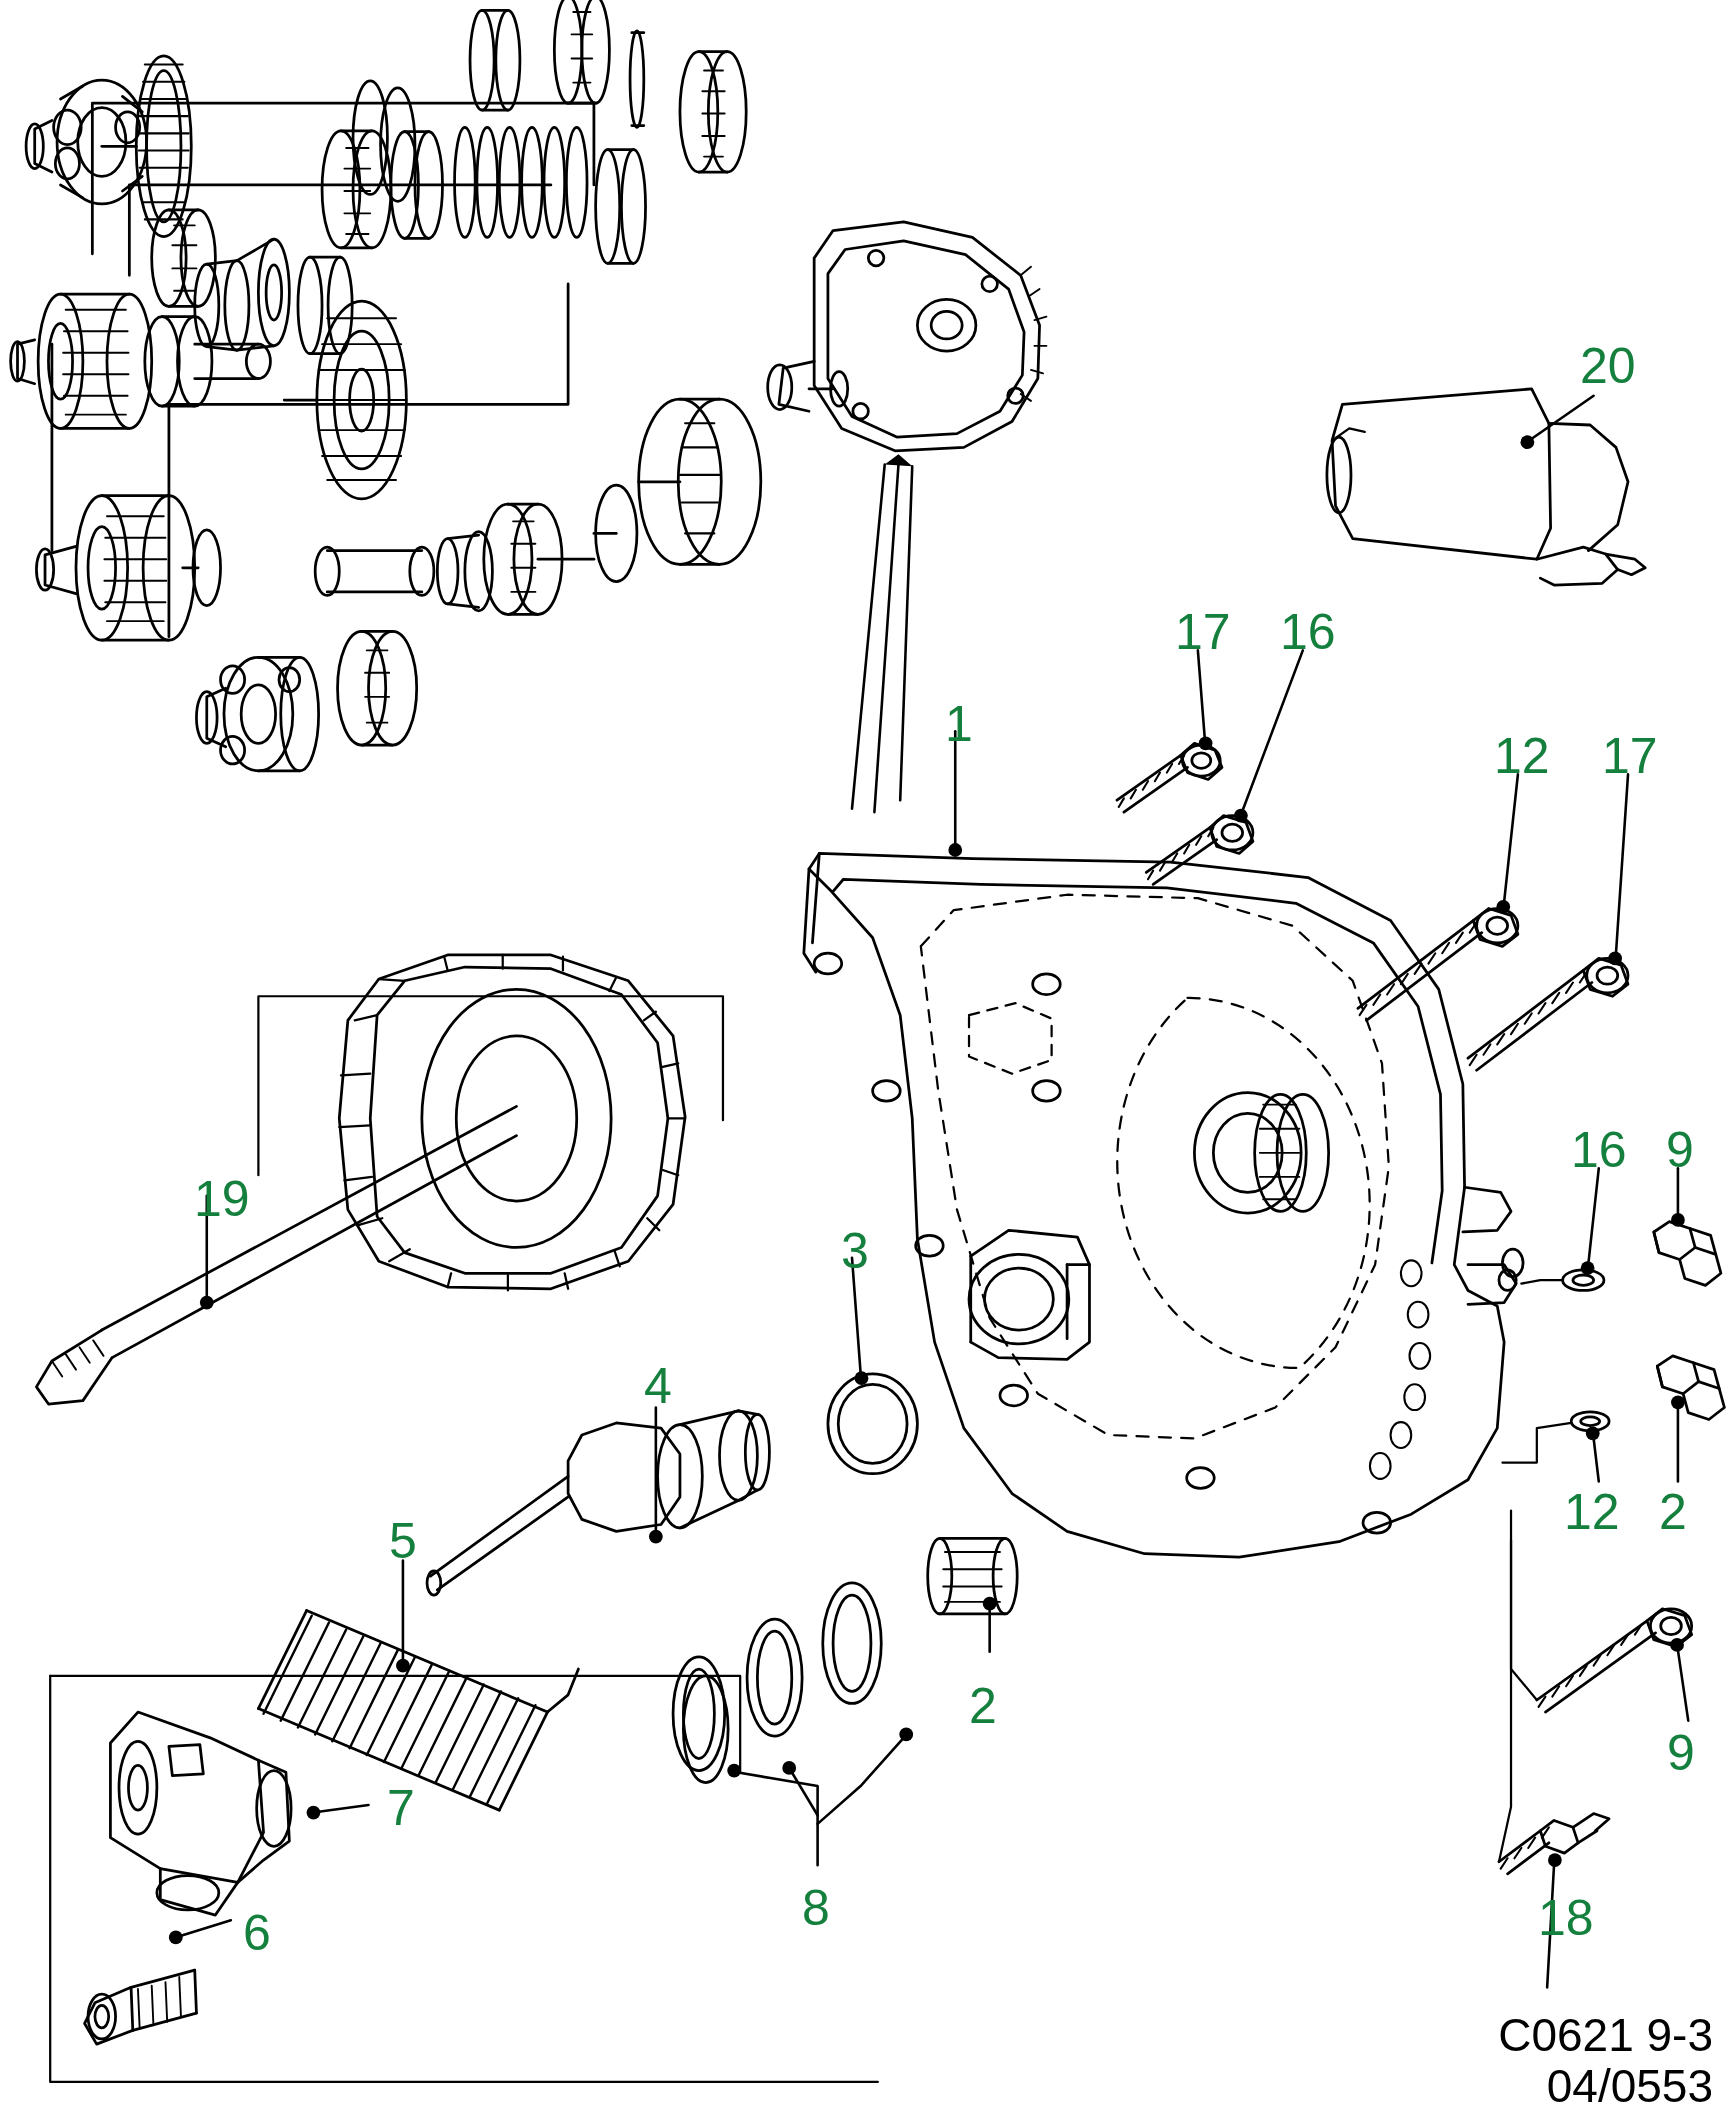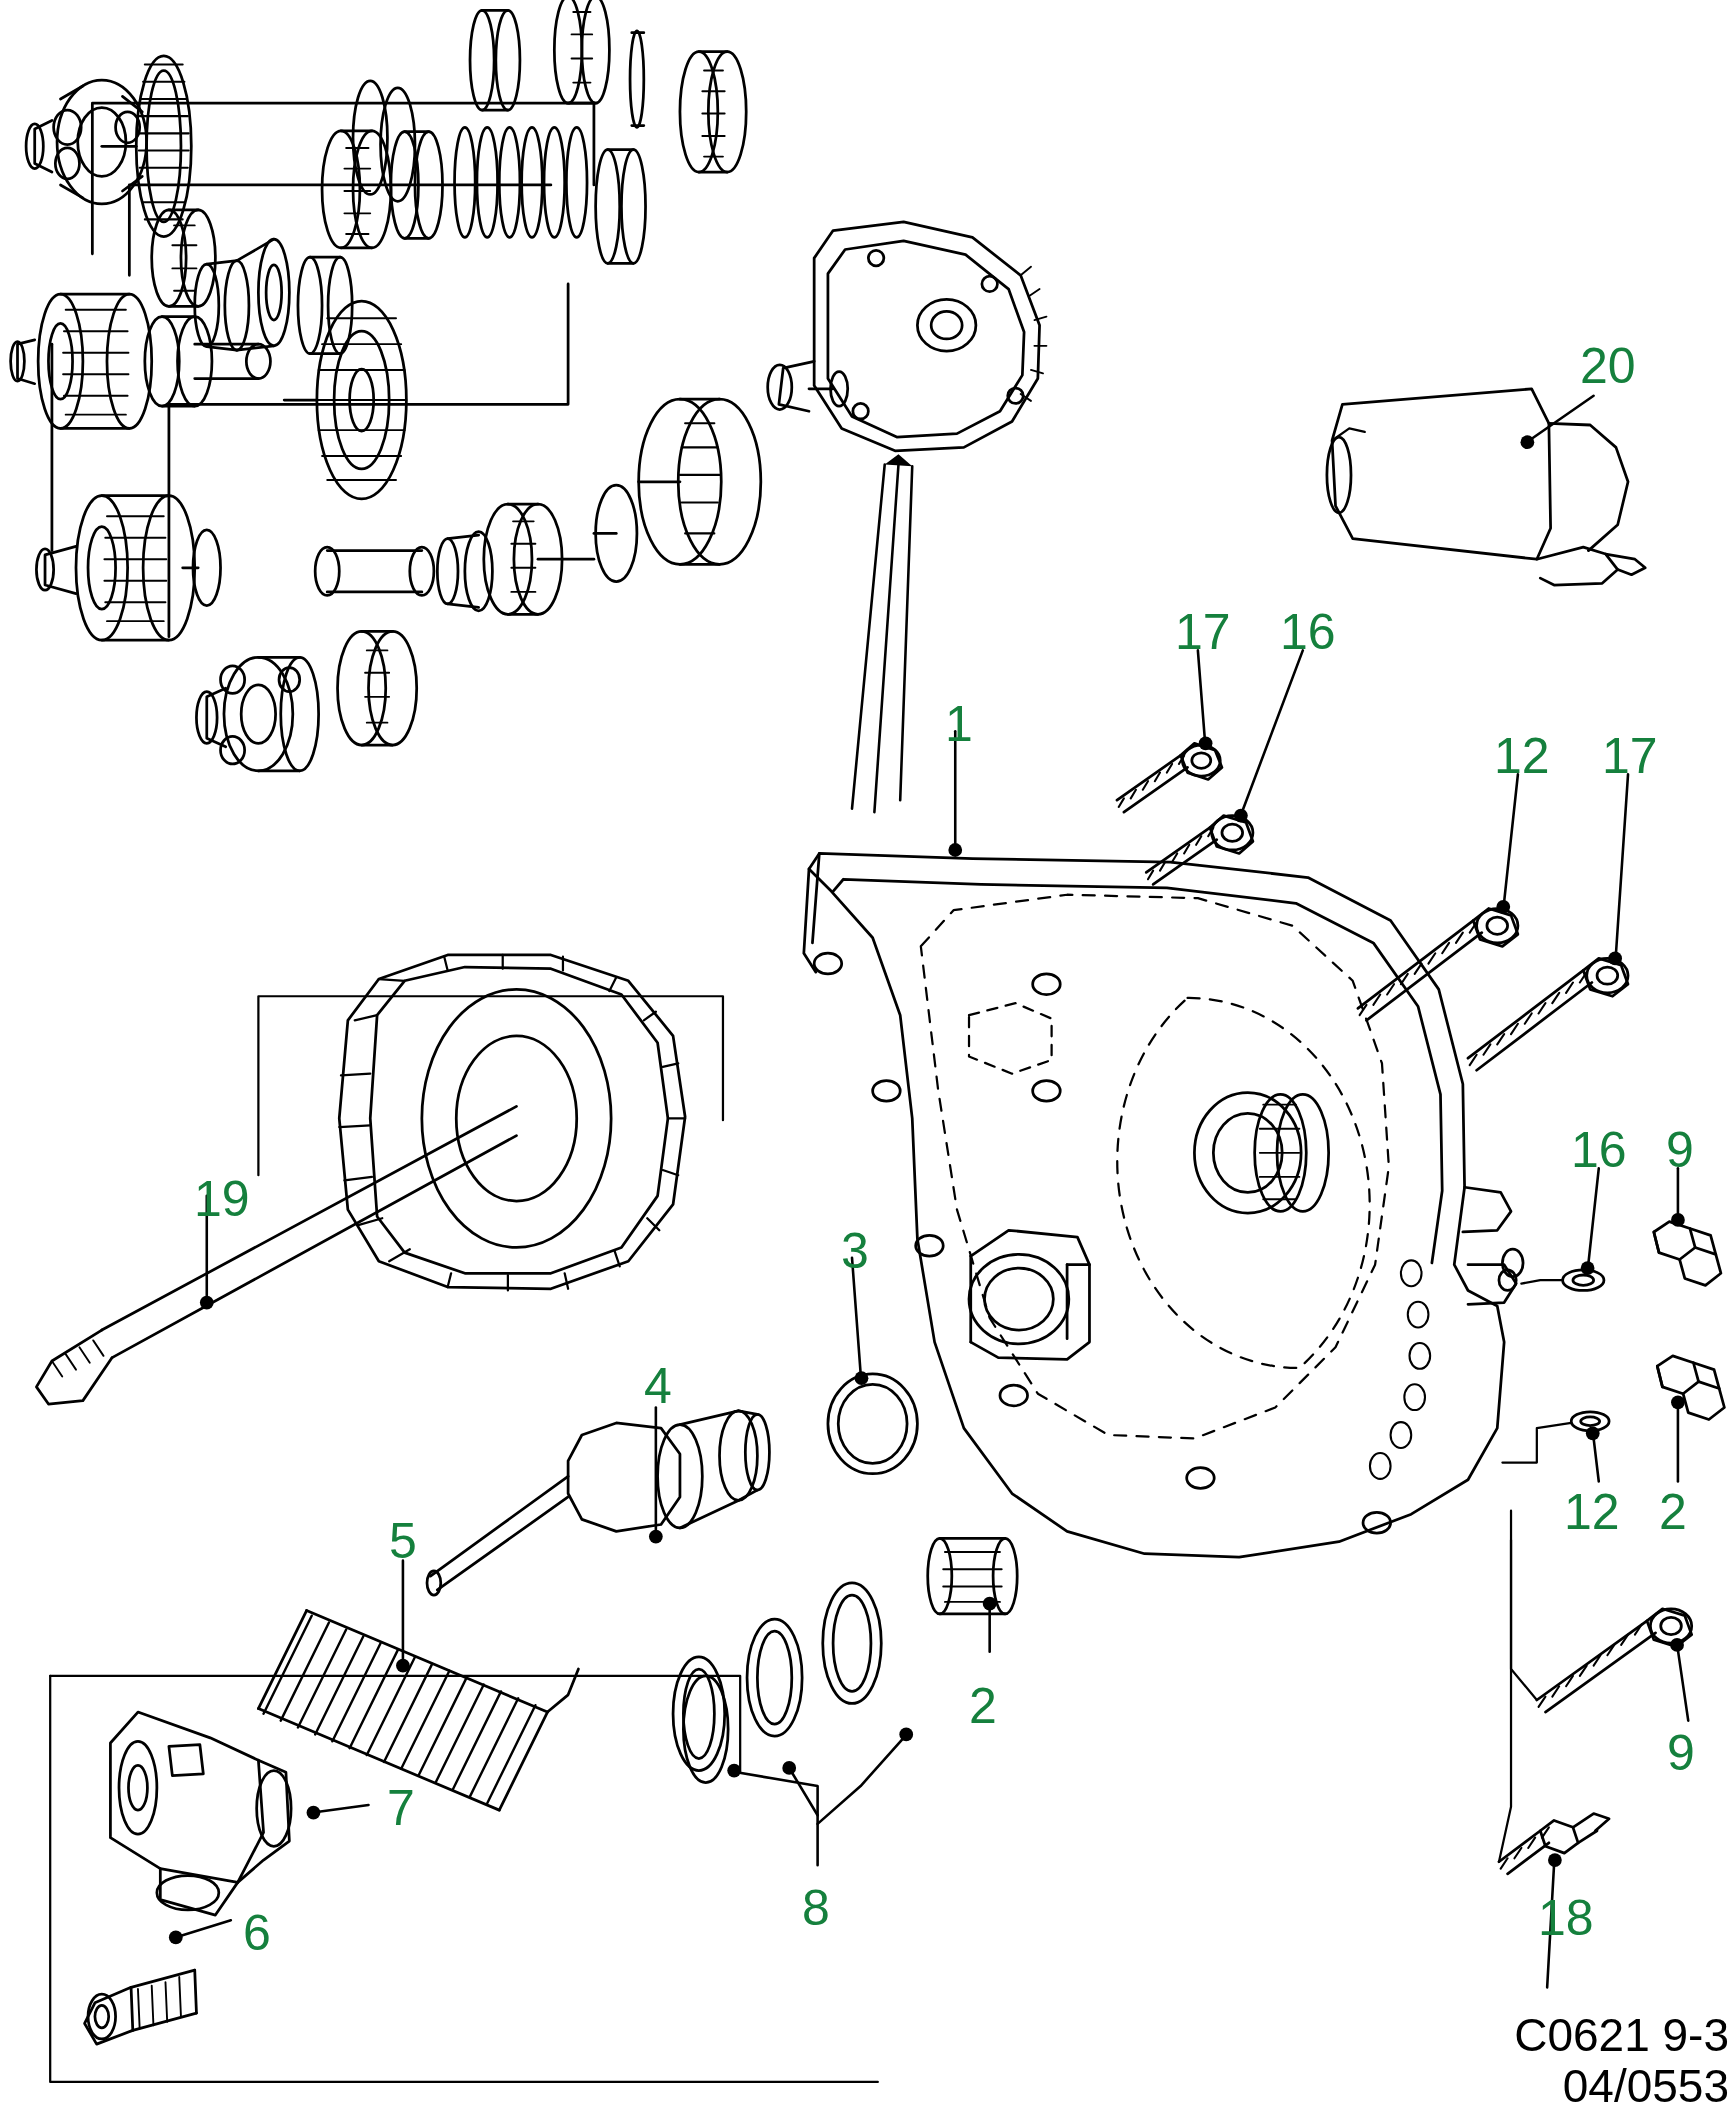--- a/index.html
+++ b/index.html
@@ -593,19 +593,19 @@
   <div class="callout" style="left:1564px; top:1487px;">12</div>
   <div class="callout" style="left:1494px; top:731px;">12</div>
   <div class="callout" style="left:1667px; top:1728px;">9</div>
   <div class="callout" style="left:1280px; top:607px;">16</div>
   <div class="callout" style="left:1175px; top:607px;">17</div>
   <div class="callout" style="left:1602px; top:731px;">17</div>
   <div class="callout" style="left:1525px; top:1893px;margin-left:13px;">18</div>
   <div class="callout" style="left:194px; top:1149px;margin-top:25px;">19</div>
   <div class="callout" style="left:1580px; top:341px;">20</div>
 
-  <div class="doccode" style="right:6px; bottom:12px;">
+  <div class="doccode" style="right:22px; bottom:12px;">
     <div>C0621 9-3</div>
     <div>04/0553</div>
   </div>
 
 </div>
 
 
 </body></html>

